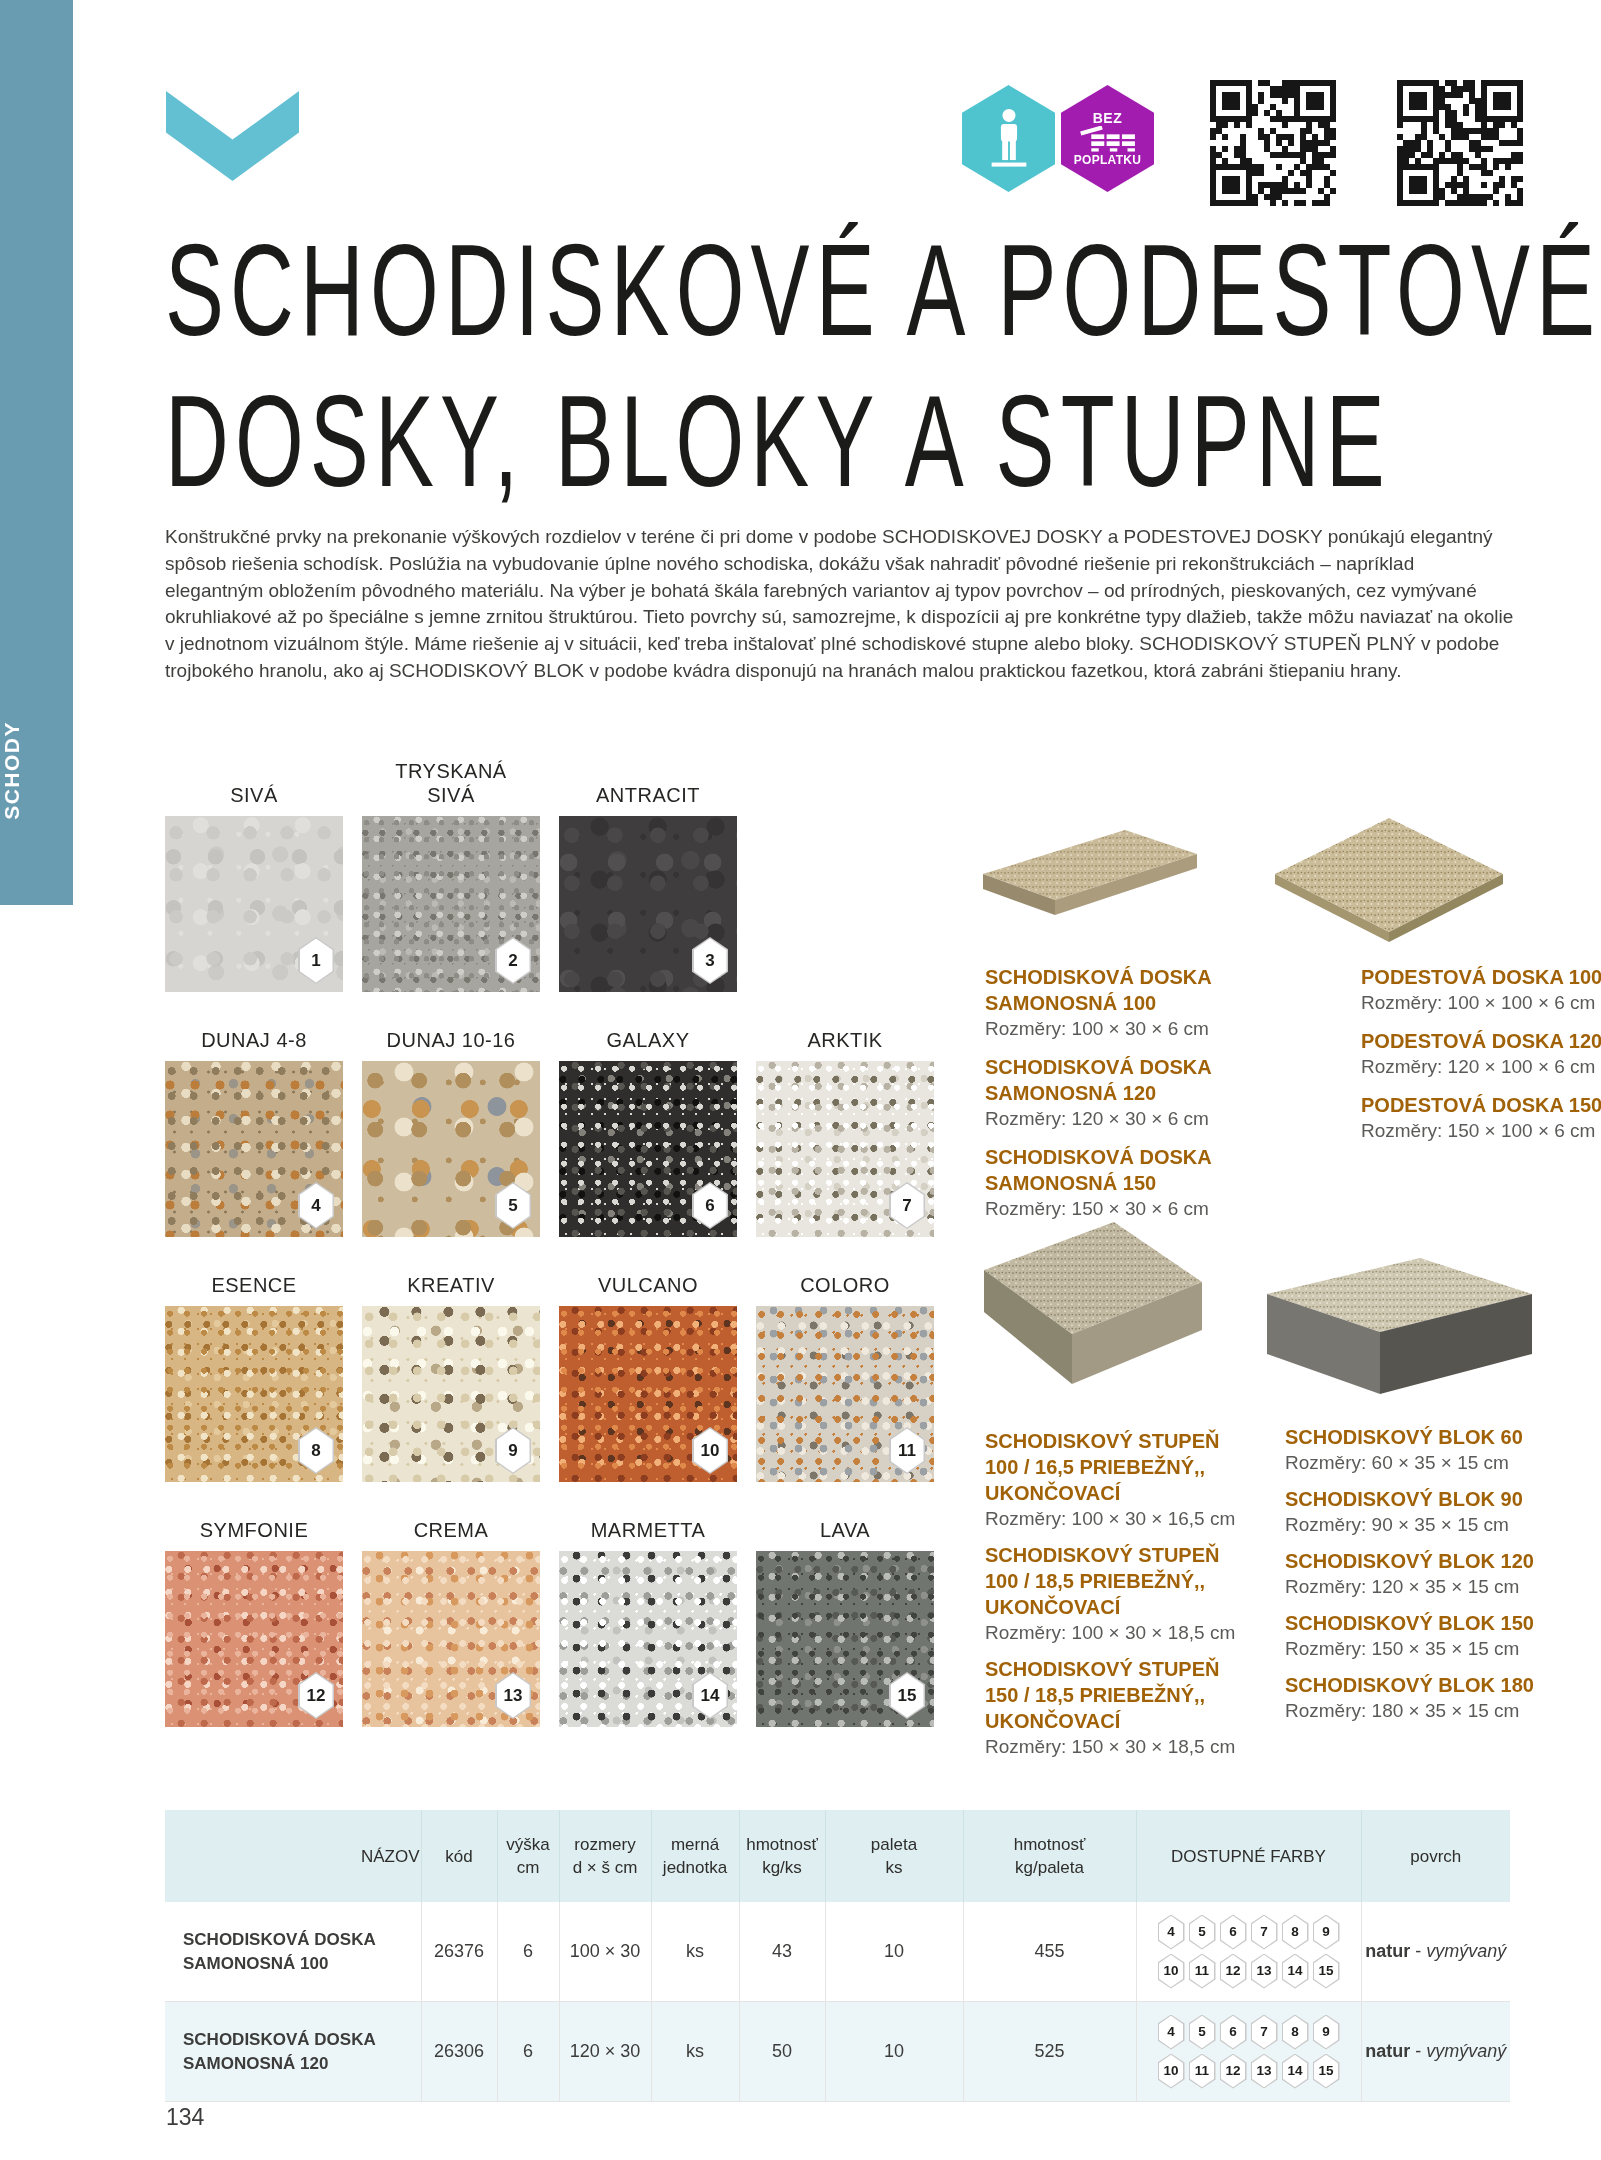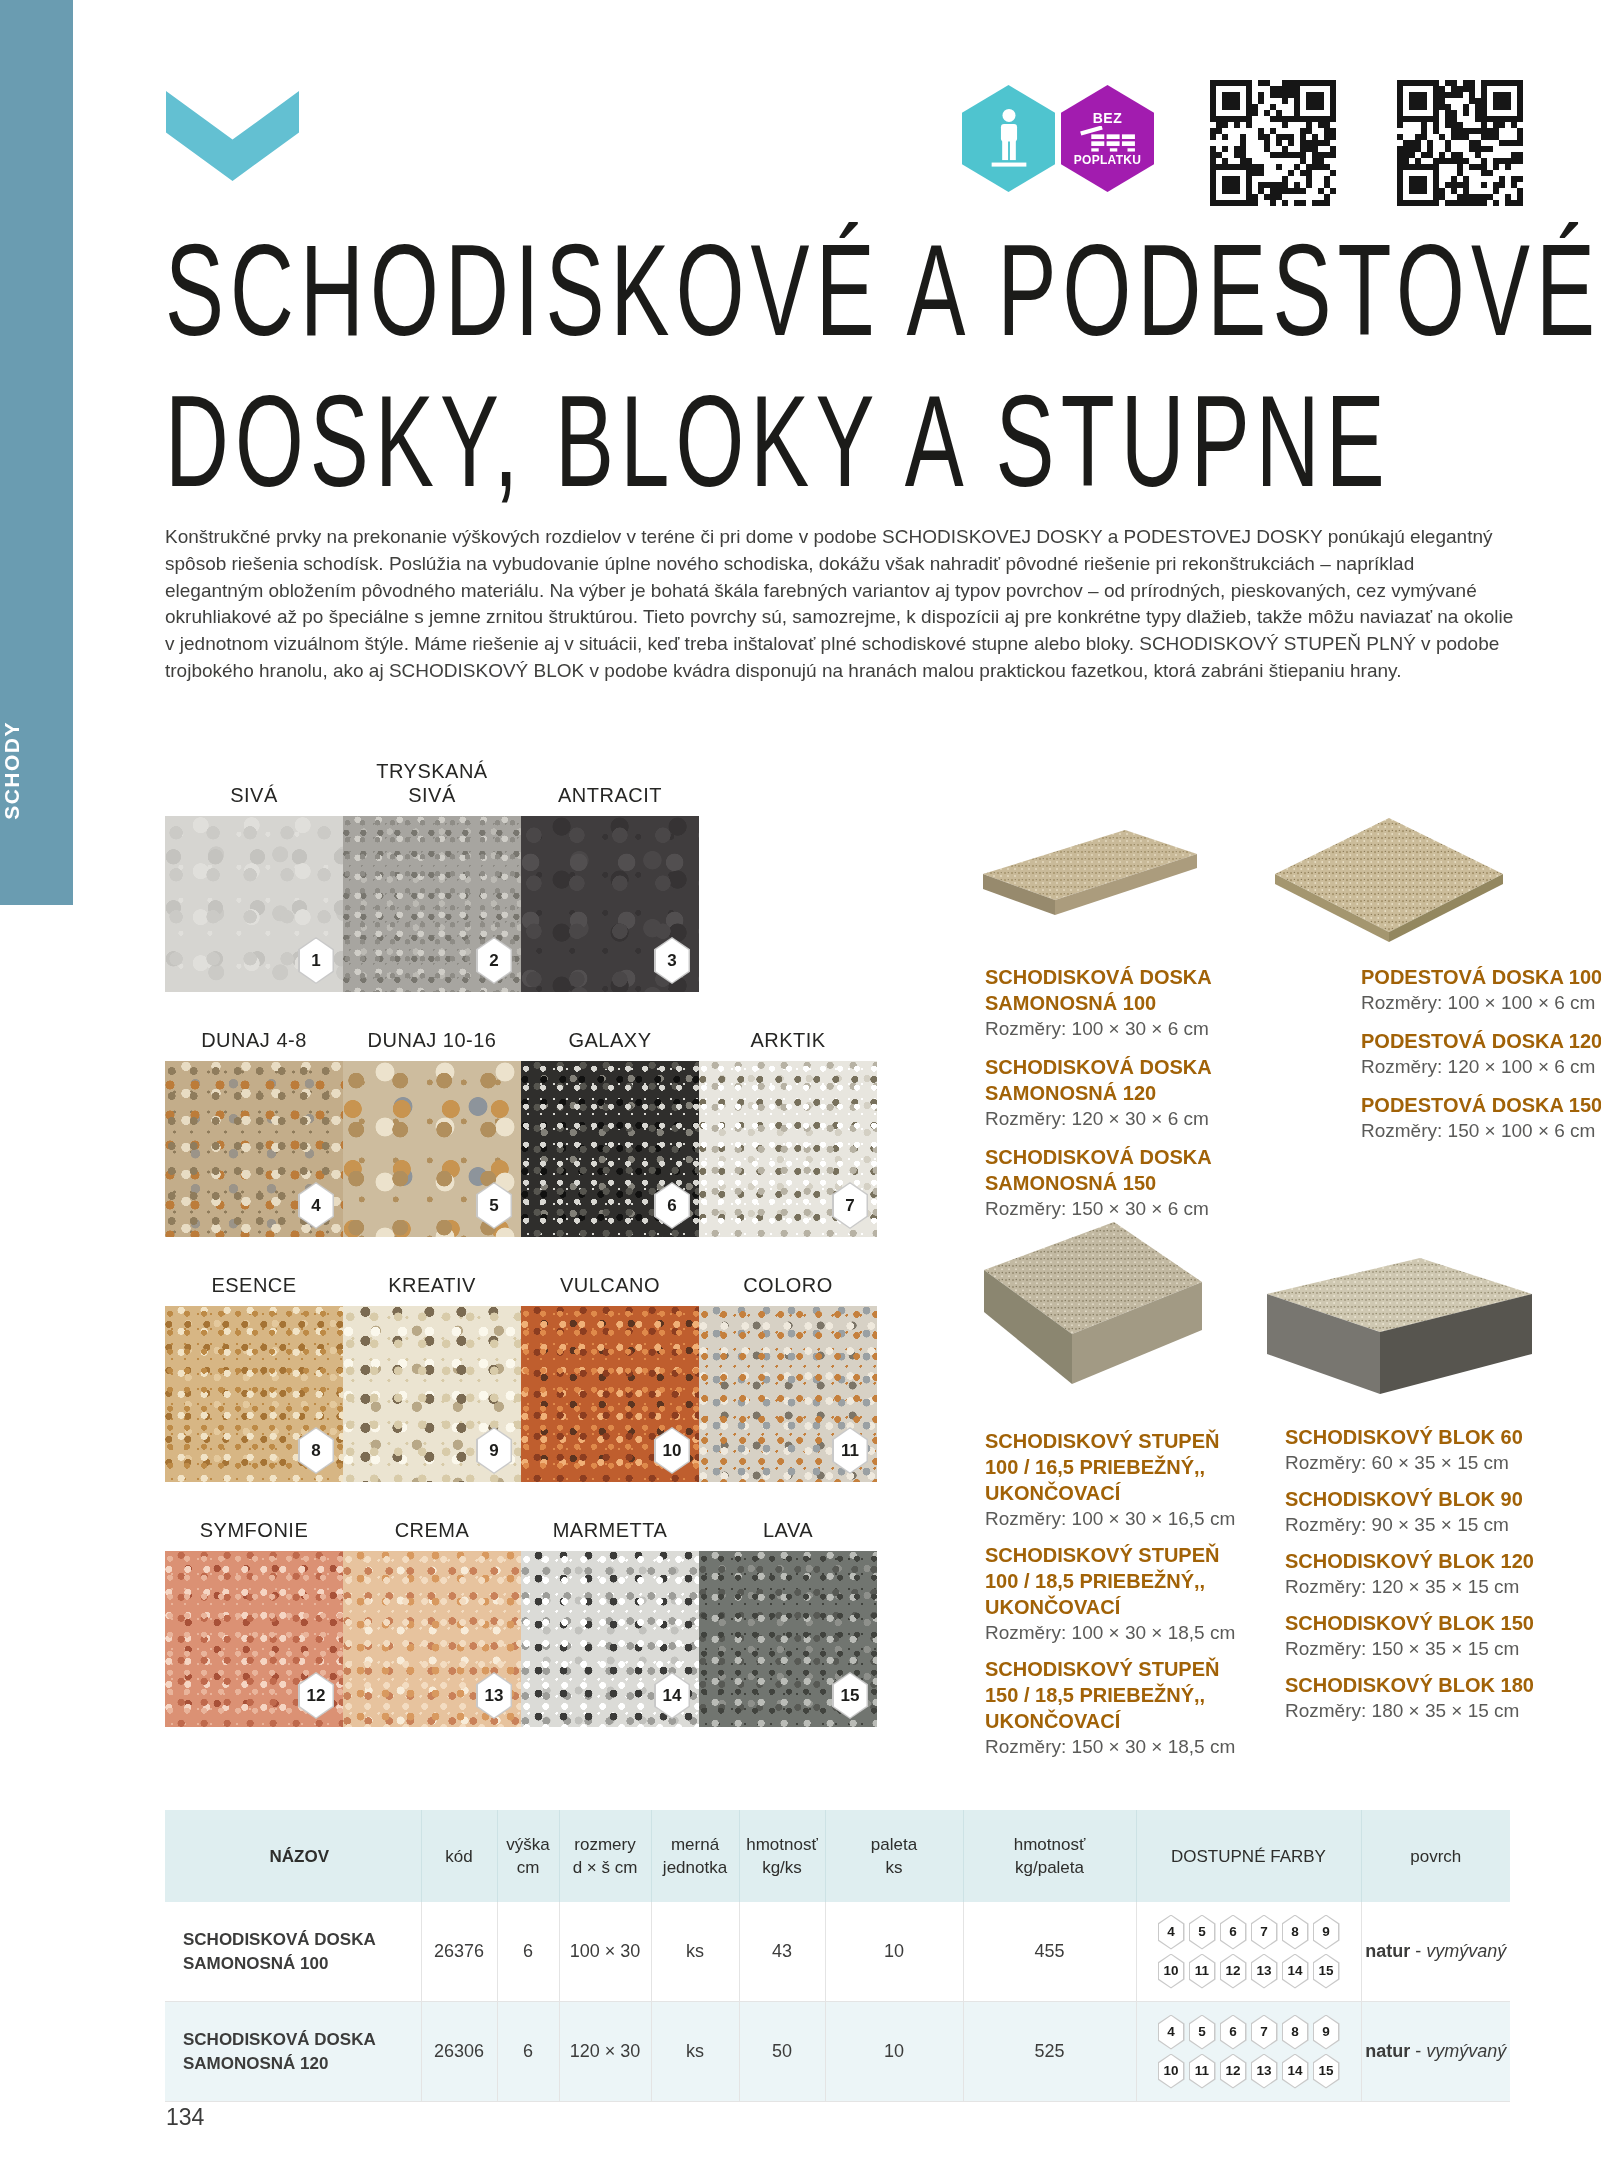--- a/index.html
+++ b/index.html
@@ -32,21 +32,21 @@
     font-size:130px;line-height:151px;letter-spacing:9px;font-weight:400;color:#1b1b19;
     white-space:nowrap;}
 
   
   #intro{position:absolute;left:165px;top:524px;width:1352px;font-size:19px;line-height:26.8px;
     color:#3f3f3d;}
 
   
   #swatch-grid{position:absolute;left:165px;top:750px;width:772px;}
   .swatch-row{display:flex;height:245px;}
-  .swatch-cell{width:178px;display:flex;flex-direction:column;}
+  .swatch-cell{width:178px;margin-right:19px;display:flex;flex-direction:column;}
   .swatch-label{height:66px;display:flex;align-items:flex-end;justify-content:center;
     font-size:20px;line-height:24px;text-align:center;letter-spacing:.5px;color:#262624;
     white-space:pre-line;padding-bottom:9px;box-sizing:border-box;}
   .swatch{position:relative;width:178px;height:176px;}
   .num-badge{position:absolute;right:9px;bottom:8px;width:36px;height:47px;background:#c9c9c9;
     display:flex;align-items:center;justify-content:center;}
   .num-badge .in{width:33px;height:44px;background:#fff;display:flex;align-items:center;
     justify-content:center;font-size:17px;font-weight:bold;color:#1d1d1b;}
 
   
@@ -56,21 +56,21 @@
   .prod-name{font-size:20px;line-height:26px;font-weight:bold;color:#a16207;white-space:pre-line;}
   .prod-dims{font-size:19px;line-height:26px;color:#5a5a58;}
   .g2 .prod-item{margin-bottom:10px;}
   .g2r .prod-name{line-height:26px;}
 
   
   #spec-table{position:absolute;left:165px;top:1810px;width:1345px;border-collapse:collapse;
     table-layout:fixed;}
   #spec-table th{background:#dfeef0;height:90px;font-size:17px;font-weight:normal;color:#2e2e2c;
     border-left:1px solid #cde2e5;text-align:center;line-height:23px;}
-  #spec-table th:first-child{border-left:none;text-align:center;padding-left:14px;font-weight:bold;}
+  #spec-table th:first-child{border-left:none;text-align:right;padding-left:14px;font-weight:normal;}
   #spec-table td{height:97px;border-left:1px solid #e4e4e4;border-bottom:1px solid #e4e4e4;
     text-align:center;font-size:18px;color:#3c3c3b;}
   #spec-table td:first-child{border-left:none;text-align:left;padding-left:18px;
     font-weight:bold;font-size:17px;line-height:24px;}
   #spec-table tr.alt td{background:#ecf5f7;}
   .chips{display:flex;flex-direction:column;align-items:center;gap:4px;}
   .chip-row{display:flex;gap:4px;}
   .chip{width:27px;height:35px;background:#c9c9c9;display:flex;align-items:center;
     justify-content:center;}
   .chip .in{width:24.4px;height:32.4px;background:#fff;display:flex;align-items:center;

